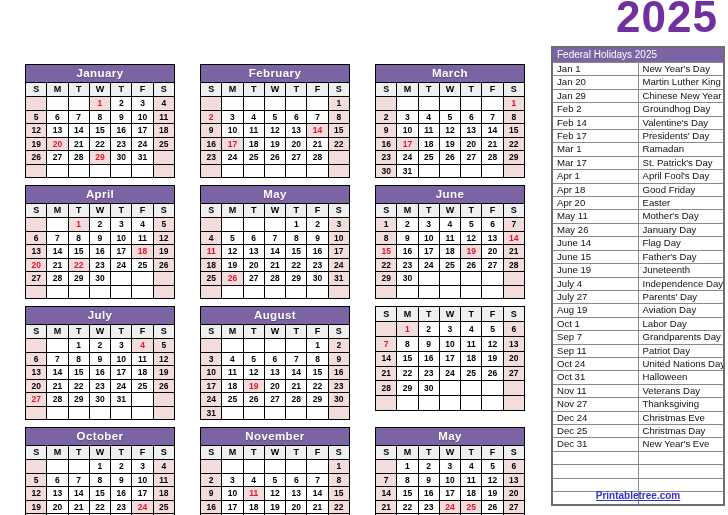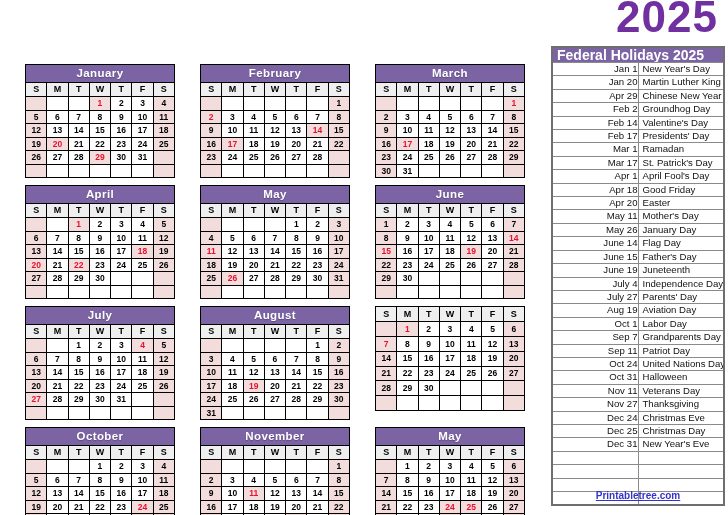--- a/index.html
+++ b/index.html
@@ -36,23 +36,23 @@
   }
   #holidays-table{
     position:absolute;left:551px;top:46px;width:174px;
     border-collapse:collapse;table-layout:fixed;border:2px solid #6e6e6e;
   }
   #holidays-table td{
     border:1px solid #8a8a8a;height:12.4px;line-height:12.4px;
     font-size:9.6px;color:#111;padding:0 0 0 4px;overflow:hidden;white-space:nowrap;
   }
   #holidays-table td.hh{
-    background:#7b63a4;color:#ffffff;font-weight:bold;font-size:14px;height:14px;line-height:14px;
+    background:#7b63a4;color:#ffffff;font-weight:normal;font-size:10px;height:14px;line-height:14px;
   }
-  #holidays-table td.hdate{width:50px;text-align:right;}
+  #holidays-table td.hdate{width:50px;}
   #holidays-table td.hname{}
   #footer-link{
     position:absolute;left:551px;top:490px;width:174px;text-align:center;
     font-size:10px;font-weight:bold;color:#3333cc;text-decoration:underline;cursor:pointer;
   }
 </style>
 </head>
 <body>
 
 <div class="page">
@@ -903,21 +903,21 @@
         </tr>
         <tr>
           <td class="hdate">Jan 1</td>
           <td class="hname">New Year's Day</td>
         </tr>
         <tr>
           <td class="hdate">Jan 20</td>
           <td class="hname">Martin Luther King</td>
         </tr>
         <tr>
-          <td class="hdate">Apr 29</td>
+          <td class="hdate">Jan 29</td>
           <td class="hname">Chinese New Year</td>
         </tr>
         <tr>
           <td class="hdate">Feb 2</td>
           <td class="hname">Groundhog Day</td>
         </tr>
         <tr>
           <td class="hdate">Feb 14</td>
           <td class="hname">Valentine's Day</td>
         </tr>

